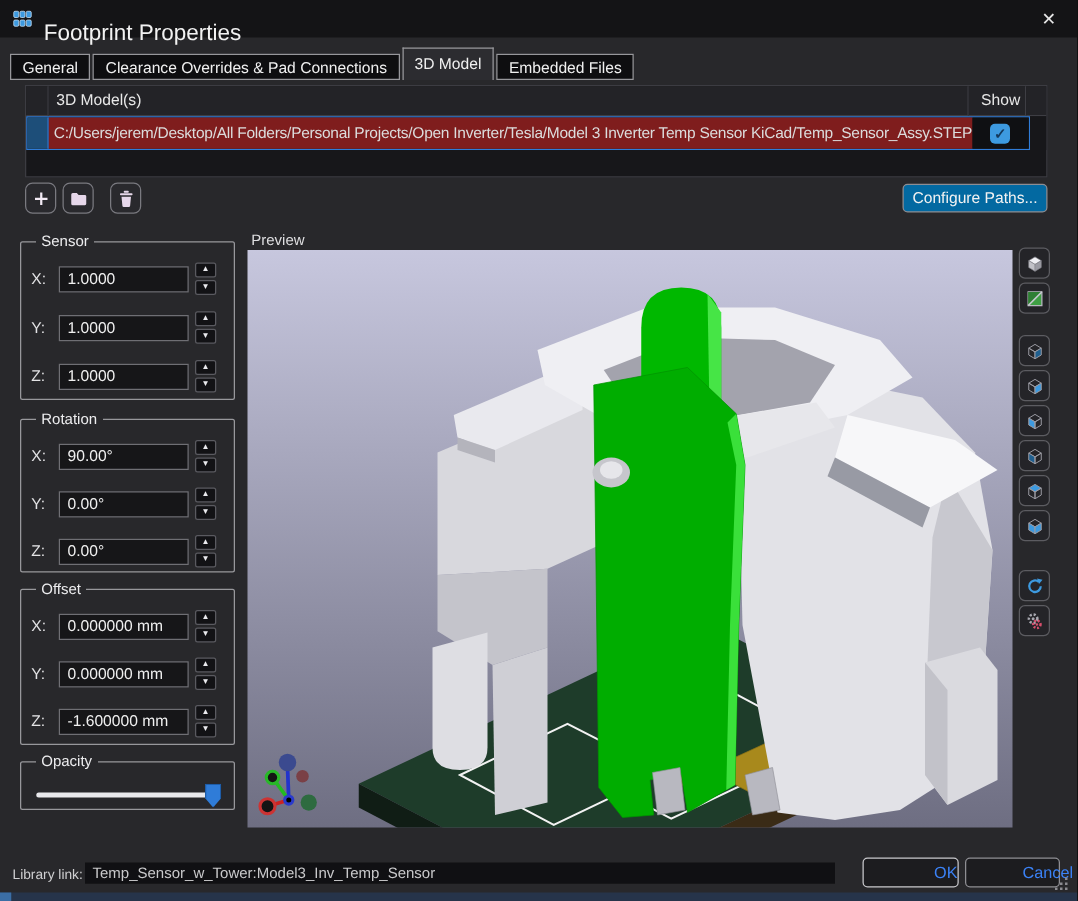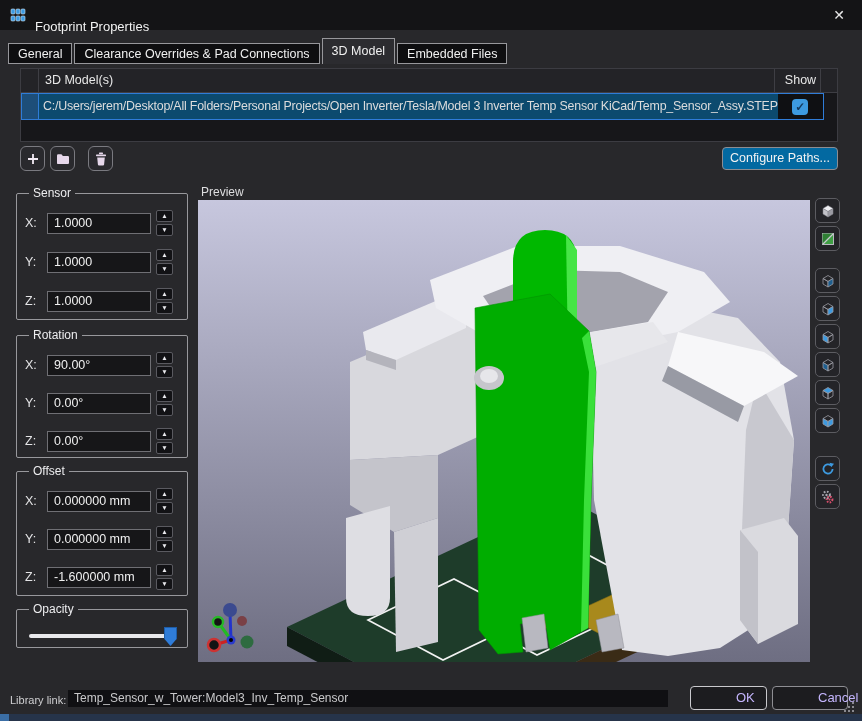--- a/index.html
+++ b/index.html
@@ -6,21 +6,21 @@
   html,body { background:#000; }
   body { font-family:"Liberation Sans", sans-serif; }
   #window {
     position:relative; width:862px; height:721px;
     background:#28282b; overflow:hidden; color:#e8e8ea;
   }
   
   #titlebar { position:absolute; left:0; top:0; width:862px; height:30px;
     background:#141416; display:flex; align-items:center; padding:0 10px; }
   #titlebar .ticon { width:16px; height:16px; margin-right:9px; }
-  #titlebar .ttext { font-size:13px; color:#f2f2f2;margin-top:22px; }
+  #titlebar .ttext { font-size:18px; color:#f2f2f2;margin-top:22px; }
   #close-btn { position:absolute; right:14px; top:6px; width:18px; height:18px;
     color:#e8e8e8; font-size:14px; line-height:18px; text-align:center; cursor:default; }
   
   #tabbar { position:absolute; left:8px; top:38px; height:26px; display:flex; align-items:flex-end; }
   .tab { height:21px; padding:0 9px; font-size:12.5px; color:#f0f0f0; line-height:20px;
     background:#0e0e10; border:1px solid #97979b; margin-right:2px; white-space:nowrap; }
   .tab.active { height:26px; line-height:25px; background:#2c2c30; border-bottom:none; }
   
   #model-table { position:absolute; left:20px; top:68px; width:818px; height:74px;
     background:#17171a; border:1px solid #3c3c42; }
@@ -28,21 +28,21 @@
   .th { background:#232327; border-right:1px solid #3e3e44; border-bottom:1px solid #3e3e44;
     font-size:12.5px; color:#e8e8e8; line-height:23px; padding-left:6px; }
   .th.corner { width:18px; padding:0; }
   .th.main { flex:1; }
   .th.show { width:46px;text-align:center; }
   .th.gutter { width:16px; padding:0; border-right:none; }
   .trow { display:flex; height:27px; }
   .trow .inner { display:flex; flex:1; border:1px solid #2f7cd8; }
   .td { font-size:12.4px; line-height:25px; }
   .td.corner { width:17px; background:#1d4e79; border-right:1px solid #2f7cd8; }
-  .td.main { flex:1; background:#0c4a6e; color:#dcdcdc; padding-left:4px; white-space:nowrap; overflow:hidden; letter-spacing:-0.2px; }
+  .td.main { flex:1; background:#7f1d1d; color:#dcdcdc; padding-left:4px; white-space:nowrap; overflow:hidden; letter-spacing:-0.2px; }
   .td.show { width:45px; background:#0f1013; display:flex; align-items:center; justify-content:center; }
   .td.gutter { width:16px; background:#17171a; }
   .cbx { width:16px; height:16px; background:#3d9ae0; border-radius:4px; display:block; position:relative; }
   .cbx::before { content:"✓"; position:absolute; left:0; top:0; width:16px; height:16px;
     font-size:12px; font-weight:bold; color:#14395c; text-align:center; line-height:16px; }
   
   .sqbtn { position:absolute; width:25px; height:25px; background:#29292d;
     border:1px solid #7a7a80; border-radius:6px; display:flex; align-items:center; justify-content:center; }
   #configure-paths { position:absolute; left:722px; top:147px; width:116px; height:23px;
     background:#0369a1; border:1px solid #8d8d92; border-radius:4px; color:#f2f2f2;
@@ -74,21 +74,21 @@
     background:linear-gradient(#c7c7de, #6e6e82); }
   
   .vtbtn { position:absolute; left:815px; width:25px; height:25px; background:#242428;
     border:1px solid #5c5c61; border-radius:5px; display:flex; align-items:center; justify-content:center; }
   
   #lib-label { position:absolute; left:10px; top:694px; font-size:11px; color:#cfcfd1; }
   #lib-value { position:absolute; left:68px; top:690px; width:600px; height:17px;
     background:#101013; color:#c9c9cb; font-size:12px; line-height:17px; padding-left:6px;
     white-space:nowrap; overflow:hidden; }
   .dlgbtn { position:absolute; top:686px; height:24px; background:#1c1c1f; border-radius:4px;
-    color:#c4b5fd; font-size:13px; text-align:left; line-height:22px;padding-left:45px; }
+    color:#3b82f6; font-size:13px; text-align:right; line-height:22px;padding-left:45px; }
   #ok-btn { left:690px; width:77px; border:1px solid #c9c9cd; }
   #cancel-btn { left:772px; width:76px; border:1px solid #8e8e93; }
   #grip { position:absolute; left:842px; top:700px; }
   #bottom-strip { position:absolute; left:0; bottom:0; width:862px; height:7px; background:#26344a; }
   #bottom-strip .corner-sq { position:absolute; left:0; bottom:0; width:9px; height:7px; background:#3b6ea5; }
 </style>
 </head>
 <body>
 
 <div id="window">

